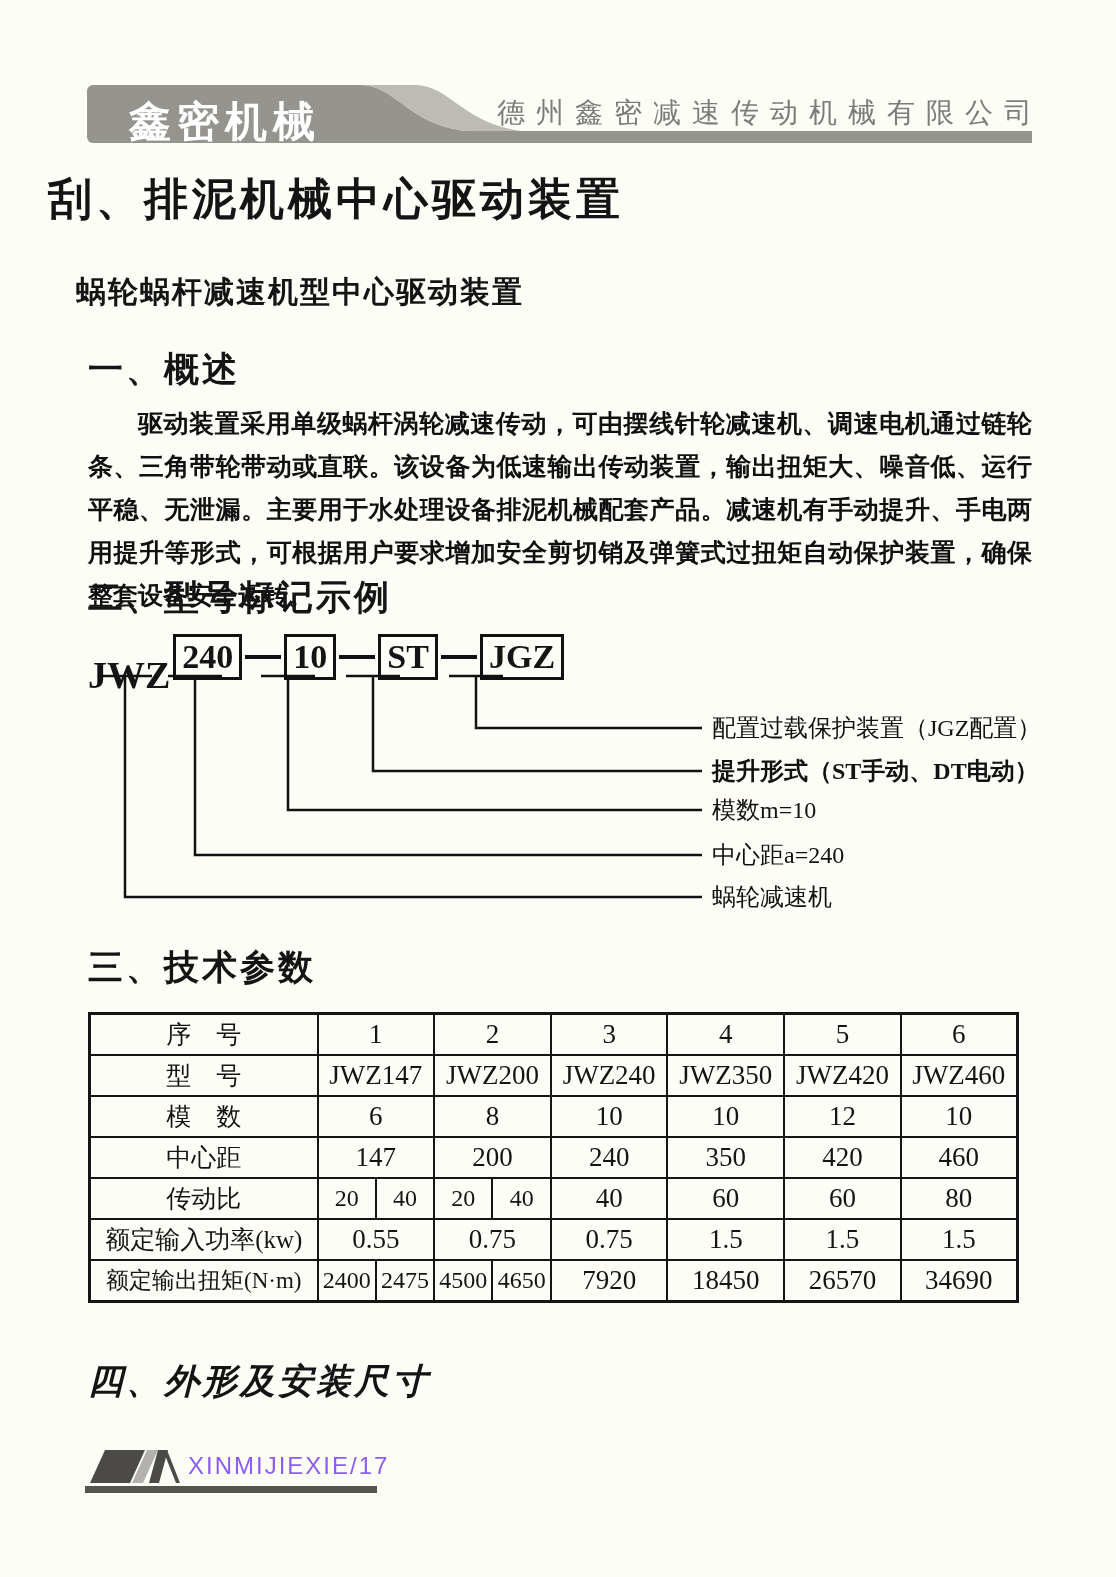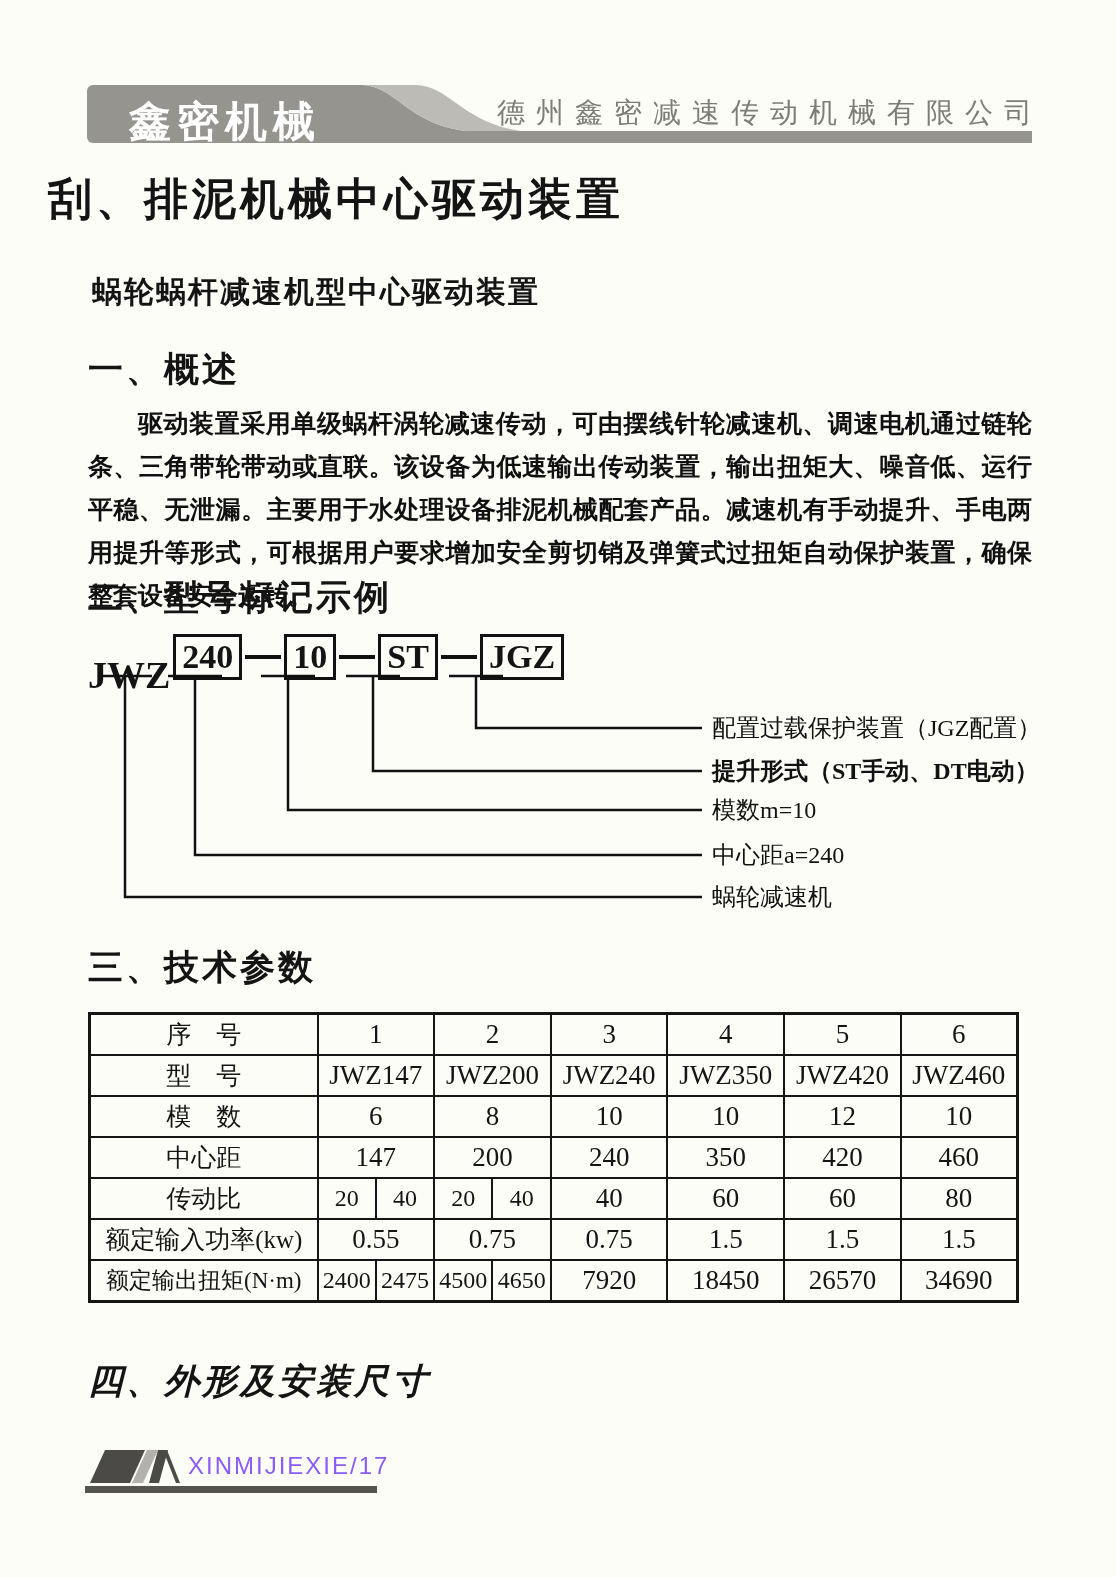--- a/index.html
+++ b/index.html
@@ -22,21 +22,21 @@
     font-family:"Liberation Sans", sans-serif; font-weight:400;
     font-size:28px; letter-spacing:11px; color:#7c7c78;
   }
 
   
   .main-title {
     left:0; top:170px; width:964px; text-align:left;
     font-size:44px; font-weight:700; letter-spacing:4px;margin-left:48px;
   }
   .subtitle {
-    left:92px; top:272px; font-family:"Liberation Sans", sans-serif;
+    left:76px; top:272px; font-family:"Liberation Sans", sans-serif;
     font-size:30px; font-weight:700; letter-spacing:2px;
   }
   .sec-heading {
     left:88px; font-size:35px; font-weight:700; letter-spacing:3px;
   }
   .sec1 { top:346px; } .sec2 { top:574px; } .sec3 { top:944px; } .sec4 { top:1358px;font-style:italic; }
 
   .overview-body {
     left:88px; top:402px; width:944px;
     font-family:"Liberation Sans", sans-serif; font-weight:600;

